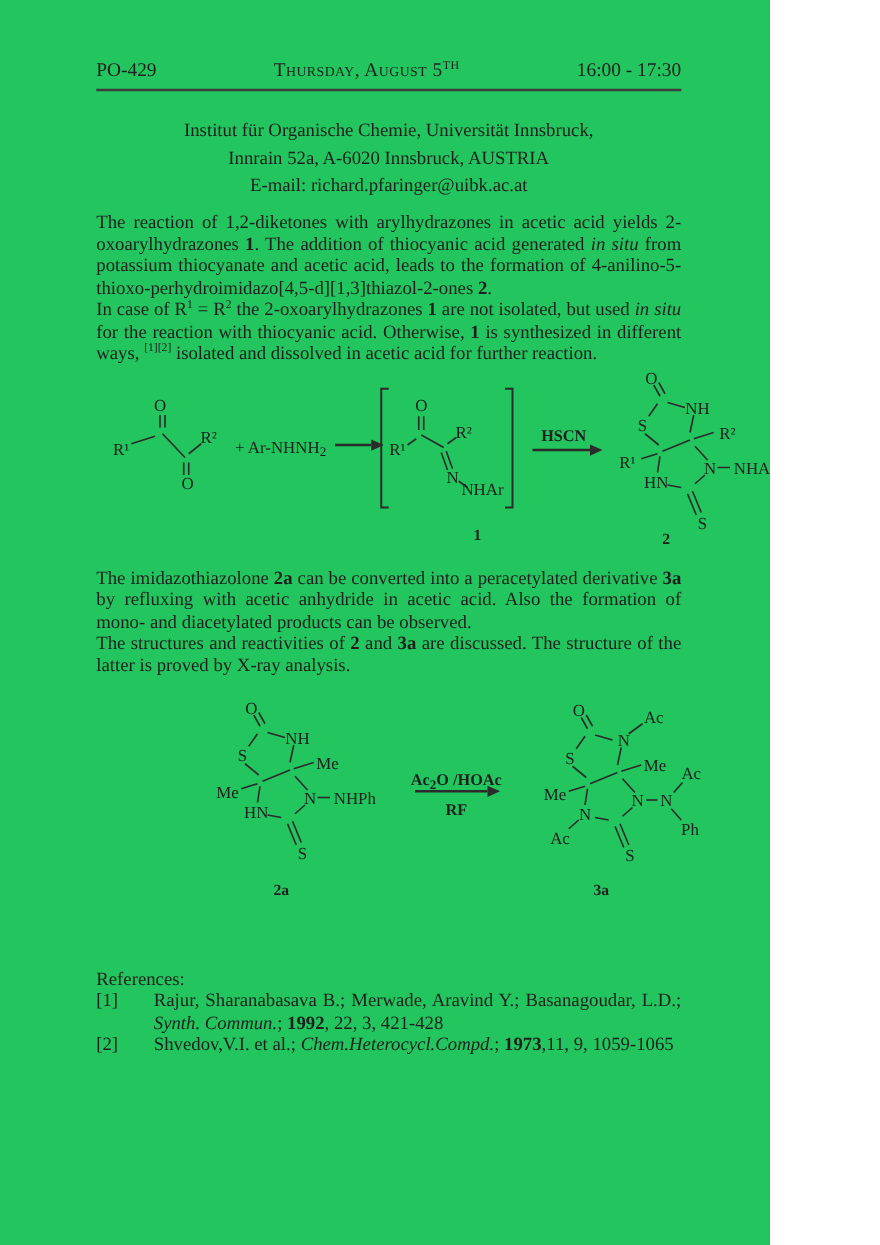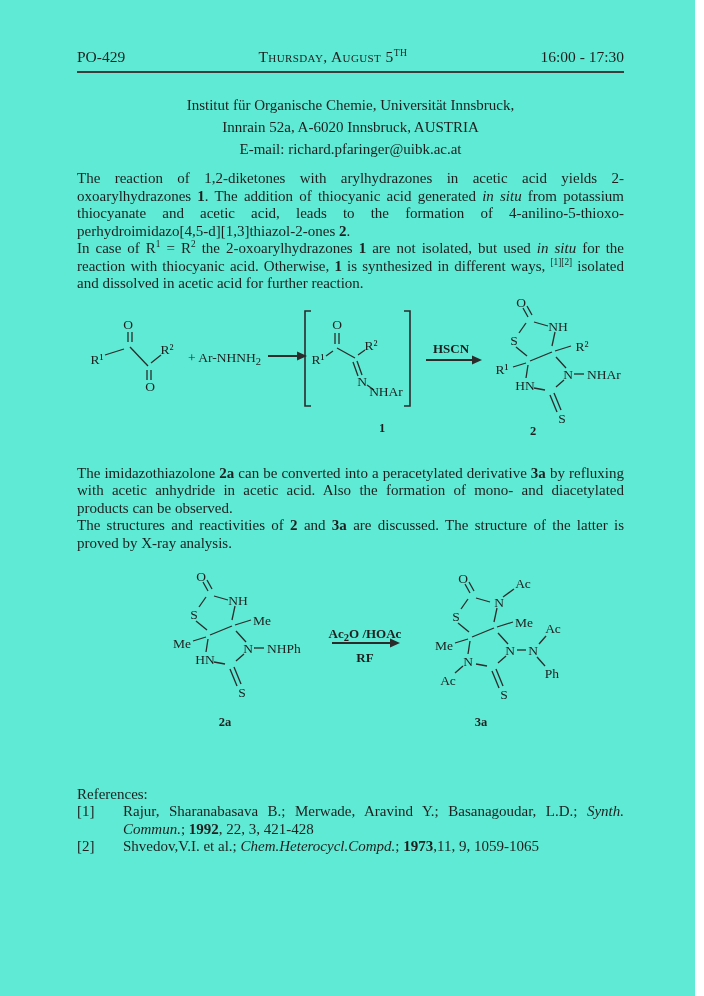--- a/index.html
+++ b/index.html
@@ -1,17 +1,17 @@
 <!DOCTYPE html>
 <html><head>
 <meta charset="utf-8">
 <style>
   html,body{margin:0;padding:0;background:#ffffff;}
   .page{
-    width:695px;height:996px;background:#5eead4;overflow:hidden;
+    width:616px;height:996px;background:#22c55e;overflow:hidden;
     font-family:"Liberation Serif","DejaVu Serif",serif;color:#1f1f1f;
     box-sizing:border-box;position:relative;
   }
   .content{padding:48px 71px 0 77px;}
   .hdr{display:flex;justify-content:space-between;align-items:flex-end;
     border-bottom:2.5px solid #3c3c3c;padding-bottom:5px;font-size:15.5px;}
   .hdr-date{font-variant:small-caps;letter-spacing:.4px;}
   .title{ text-align:center;font-weight:bold;font-size:16px;line-height:20px;margin-top:21px;letter-spacing:.2px;}
   .authors{text-align:center;font-size:15px;margin-top:14px;}
   .affil{text-align:center;font-size:15px;line-height:22px;margin-top:2px;}
@@ -132,21 +132,21 @@
         <text x="102" y="57" text-anchor="middle">R²</text>
         <text x="22" y="80" text-anchor="middle">R¹</text>
         <text x="45" y="96" text-anchor="middle">HN</text>
         <text x="88" y="85" text-anchor="middle">N</text>
         <text x="107" y="85">NHAr</text>
         <text x="82" y="129" text-anchor="middle">S</text>
       </g>
       <text x="456" y="140" text-anchor="middle" class="cmpd">2</text>
     </svg>
 
-    <div class="para" style="margin-top:20px"><span>The imidazothiazolone </span><span class="b">2a</span><span> can be converted into a peracetylated derivative </span><span class="b">3a</span><span> by refluxing with acetic anhydride in acetic acid. Also the formation of mono- and diacetylated products can be observed.</span></div>
+    <div class="para" style="margin-top:10px"><span>The imidazothiazolone </span><span class="b">2a</span><span> can be converted into a peracetylated derivative </span><span class="b">3a</span><span> by refluxing with acetic anhydride in acetic acid. Also the formation of mono- and diacetylated products can be observed.</span></div>
     <div class="para"><span>The structures and reactivities of </span><span class="b">2</span><span> and </span><span class="b">3a</span><span> are discussed. The structure of the latter is proved by X-ray analysis.</span></div>
 
     <svg class="scheme scheme2" width="556" height="168" viewBox="0 0 556 168">
 
       <g transform="translate(83,2)">
         <line x1="48" y1="23" x2="43" y2="14"></line>
           <line x1="52" y1="21" x2="47" y2="12"></line>
         <line x1="54" y1="28" x2="68" y2="32"></line>
         <line x1="75" y1="38" x2="72" y2="52"></line>
         <line x1="46" y1="29" x2="39" y2="39"></line>

